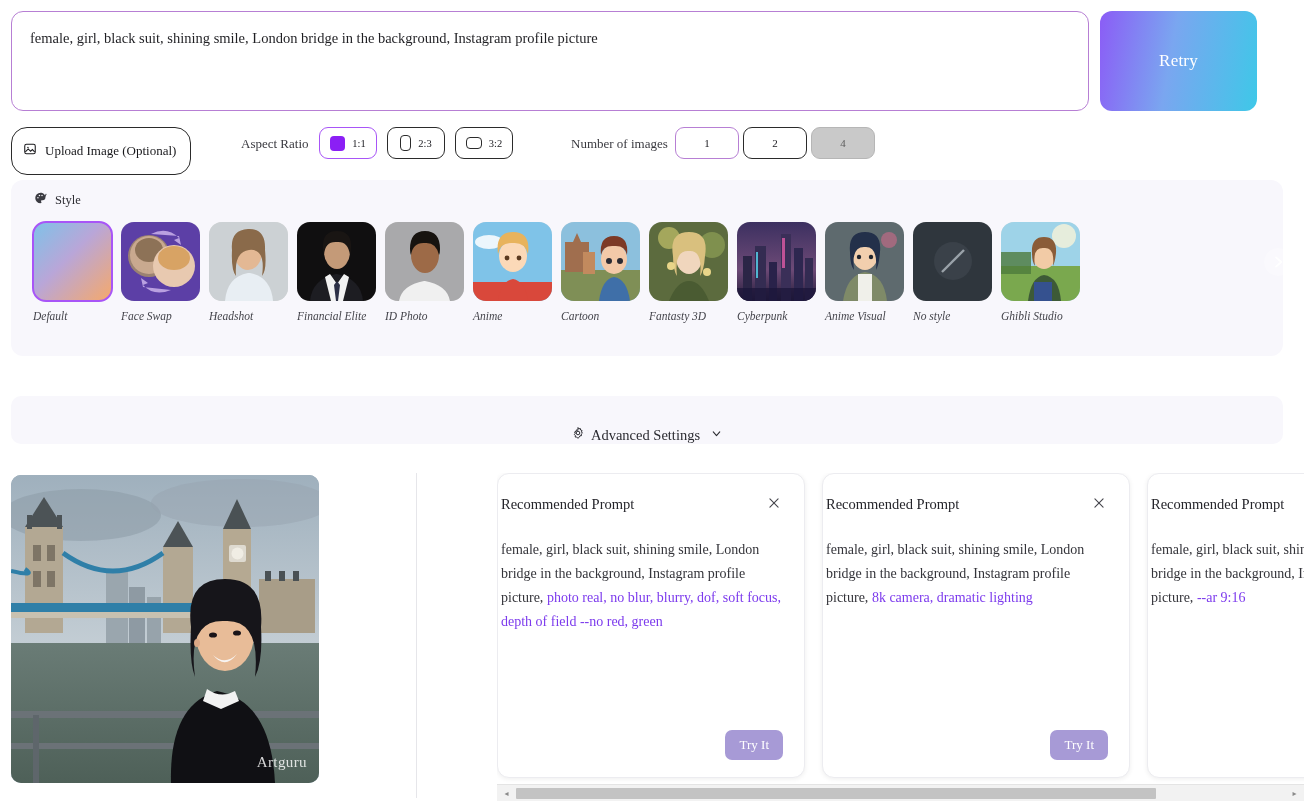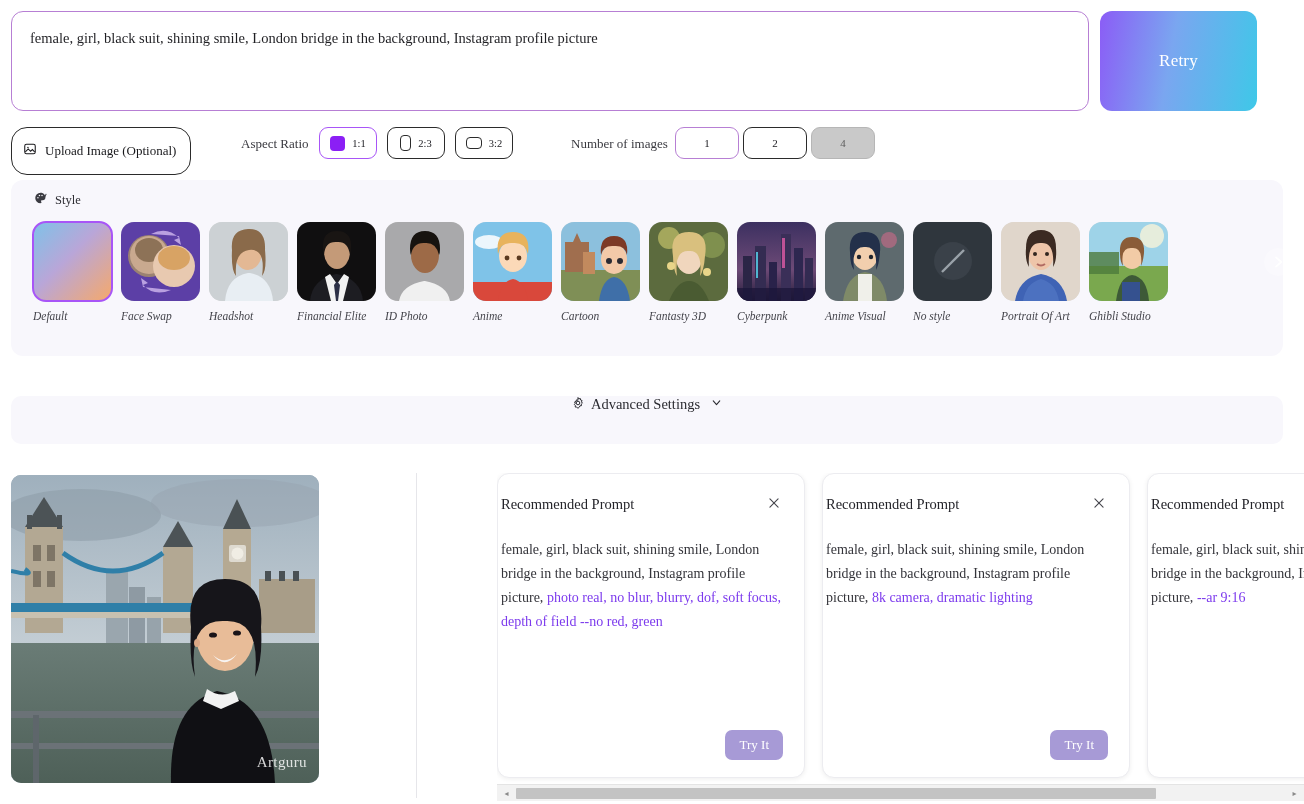--- a/index.html
+++ b/index.html
@@ -92,21 +92,21 @@
     background: rgba(255,255,255,.28);
     display: flex; align-items: center; justify-content: center;
     color: #fff; font-size: 19px; cursor: pointer; z-index: 5;
     text-shadow: 0 1px 3px rgba(0,0,0,.5);
   }
 
   
   .advanced {
     position: absolute; left: 11px; top: 396px;
     width: 1272px; height: 48px; border-radius: 10px;
-    background: #f8f7fc; display: flex; align-items: flex-start; justify-content: center;
+    background: #f8f7fc; display: flex; align-items: flex-end; justify-content: center;
     gap: 6px; font-size: 14.5px; color: #2b2b31; cursor: pointer;
   }
 
   
   .result-img {
     position: absolute; left: 11px; top: 475px;
     width: 308px; height: 308px; border-radius: 10px; overflow: hidden;
     background: #8fa3b0;
   }
   .watermark {
@@ -365,35 +365,20 @@
         <div class="thumb">
           <svg width="79" height="79" viewBox="0 0 79 79">
             <rect width="79" height="79" fill="#2f363d"></rect>
             <circle cx="40" cy="39" r="19" fill="#3a4149"></circle>
             <line x1="29" y1="50" x2="51" y2="28" stroke="#9aa2a9" stroke-width="2.4"></line>
           </svg>
         </div>
         <div class="style-name">No style</div>
       </div>
 
-      <div class="style-item">
-        <div class="thumb">
-          <svg width="79" height="79" viewBox="0 0 79 79">
-            <rect width="79" height="79" fill="#e0d6cb"></rect>
-            <path d="M14 79q4-23 26-27 22 4 26 27z" fill="#3f63b5"></path>
-            <path d="M22 79q3-18 18-22 15 4 18 22z" fill="#577ec9" opacity=".55"></path>
-            <ellipse cx="40" cy="31" rx="13" ry="17" fill="#eec5a9"></ellipse>
-            <path d="M25 26q0-18 15-18t15 18q1 13-3 19 2-25-12-24-14-1-12 24-4-6-3-19z" fill="#3b2a22"></path>
-            <circle cx="34" cy="32" r="2" fill="#32261f"></circle>
-              <circle cx="46" cy="32" r="2" fill="#32261f"></circle>
-            <path d="M36 42q4 3 8 0" stroke="#b06a62" stroke-width="2" fill="none"></path>
-          </svg>
-        </div>
-        <div class="style-name">Portrait Of Art</div>
-      </div>
 
 
       <div class="style-item">
         <div class="thumb">
           <svg width="79" height="79" viewBox="0 0 79 79">
             <rect width="79" height="79" fill="#9ed3e8"></rect>
             <path d="M0 44h79v35H0z" fill="#7aa84e"></path>
             <path d="M0 30h30v22H0z" fill="#4d7a3c" opacity=".8"></path>
             <circle cx="63" cy="14" r="12" fill="#fdf6d8" opacity=".75"></circle>
             <path d="M27 79q3-24 16-26 15 2 17 26z" fill="#3d5a37"></path>

